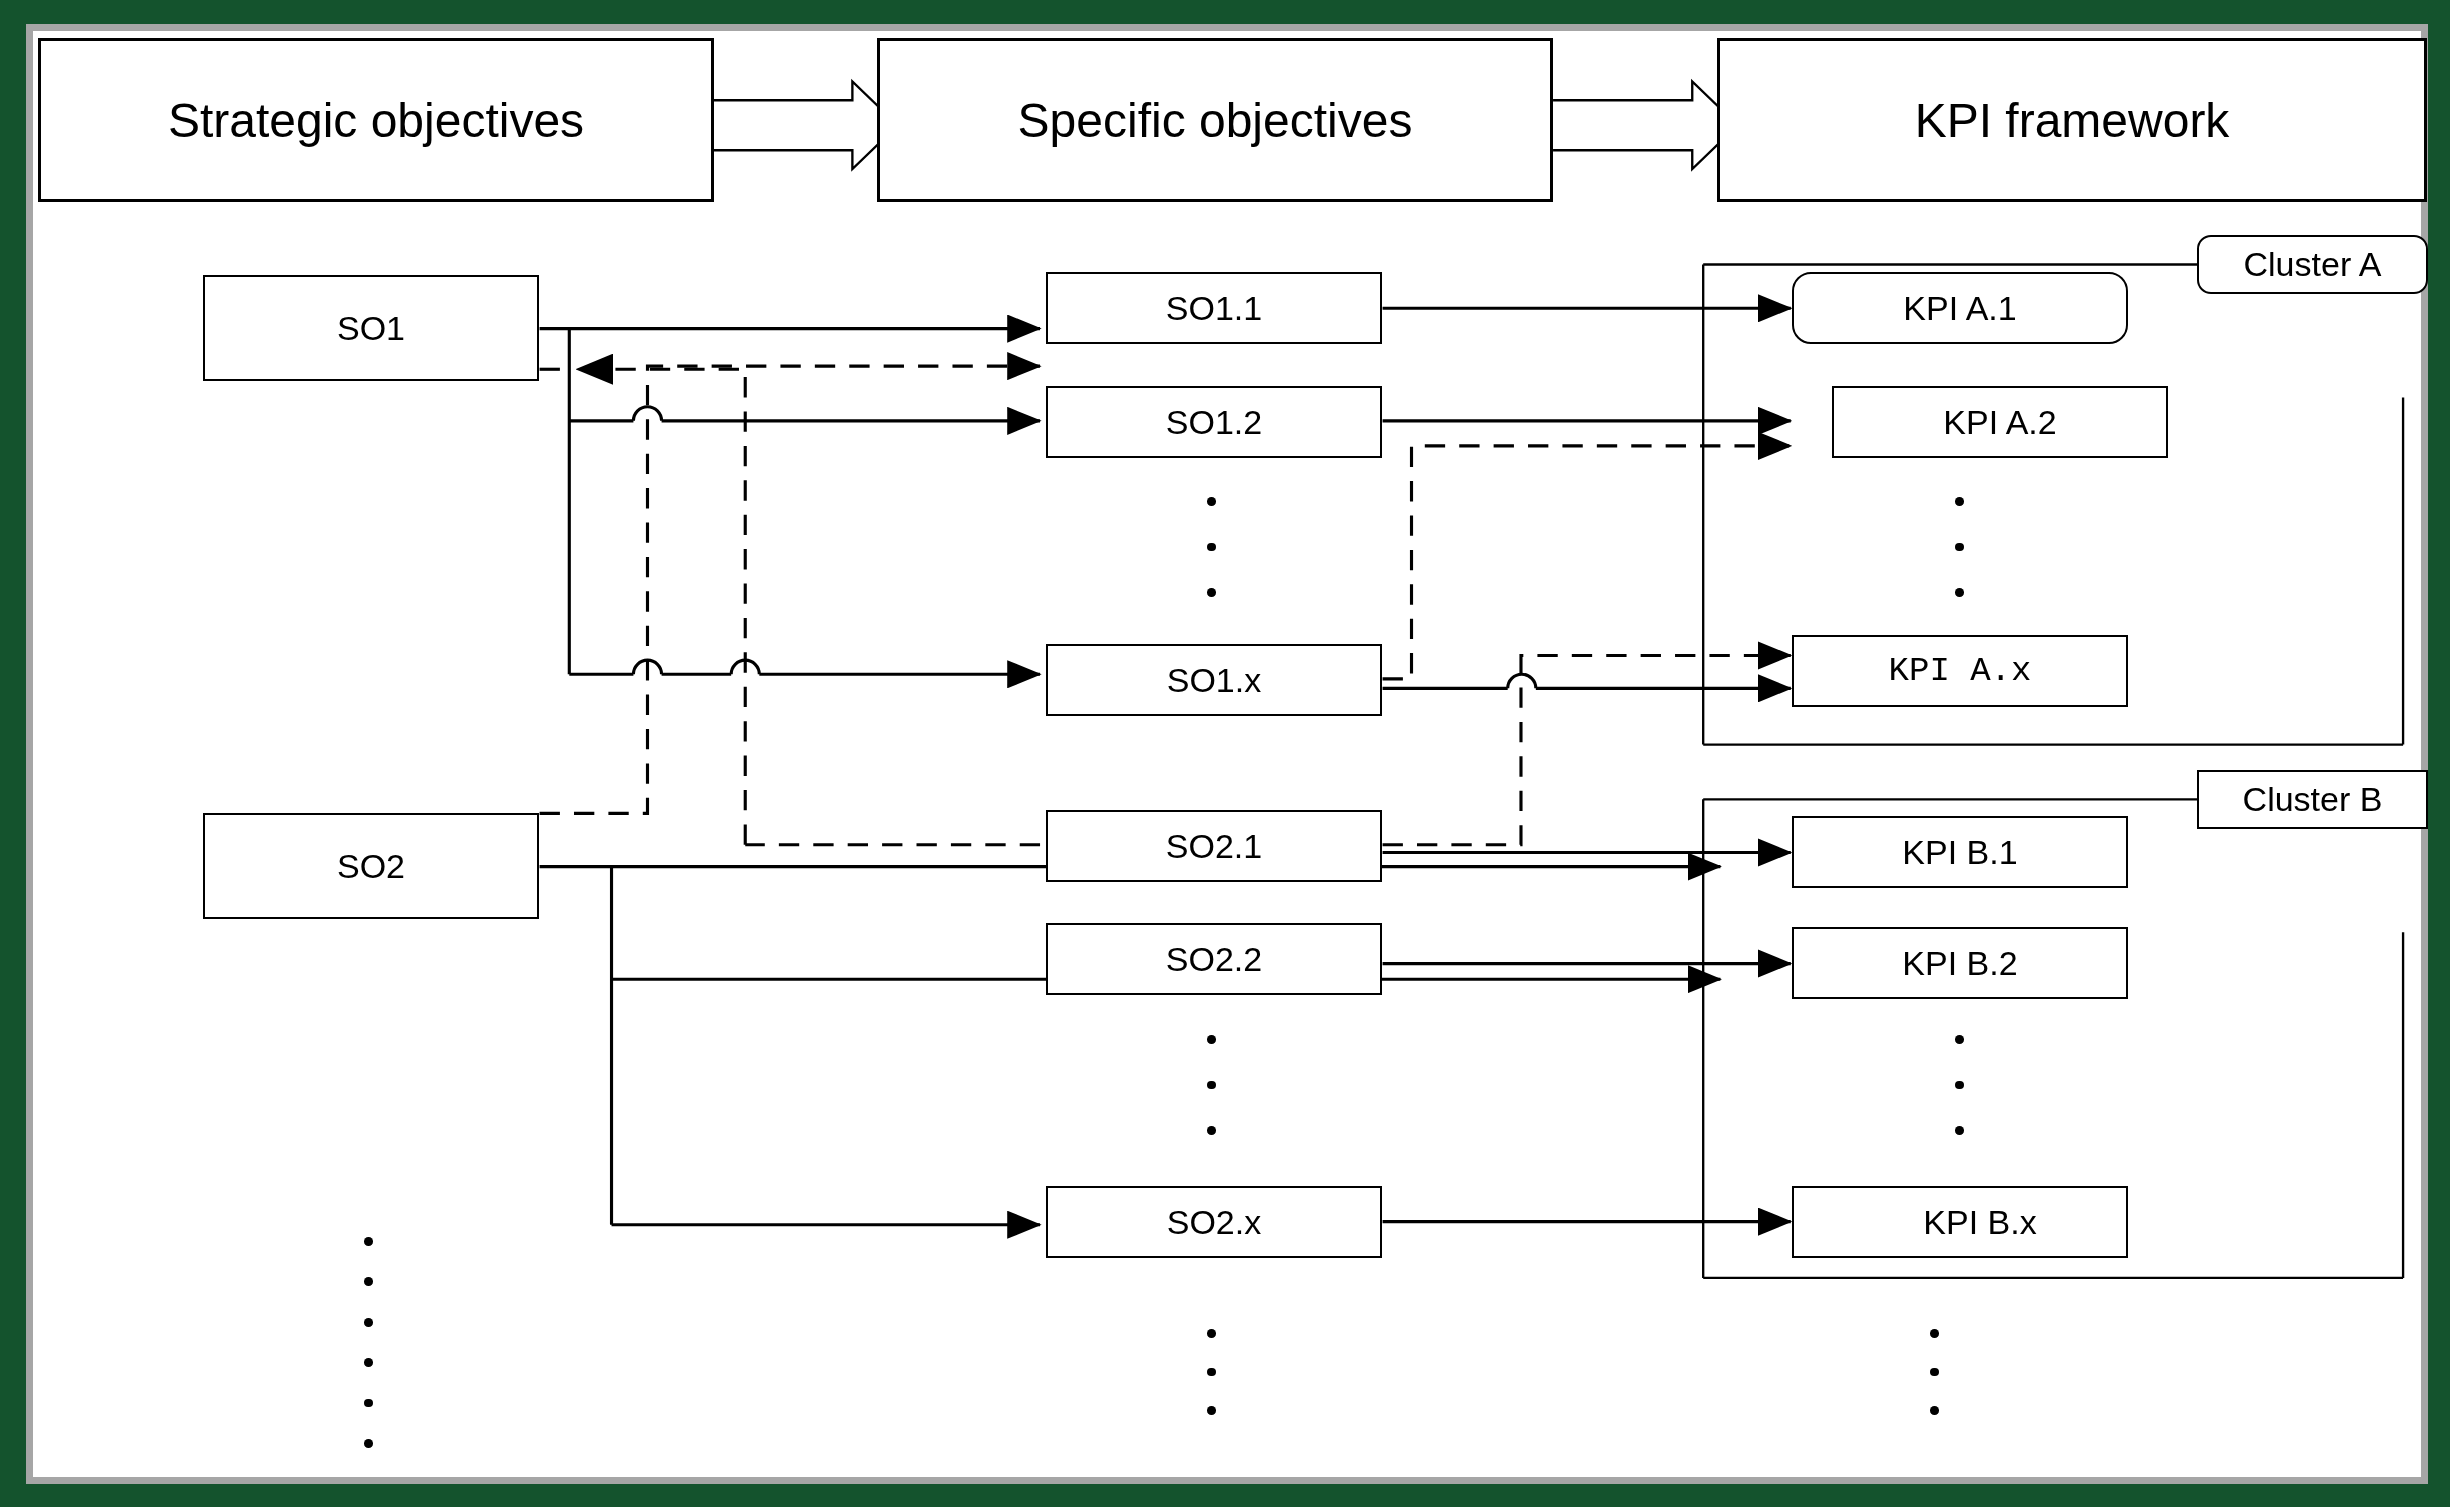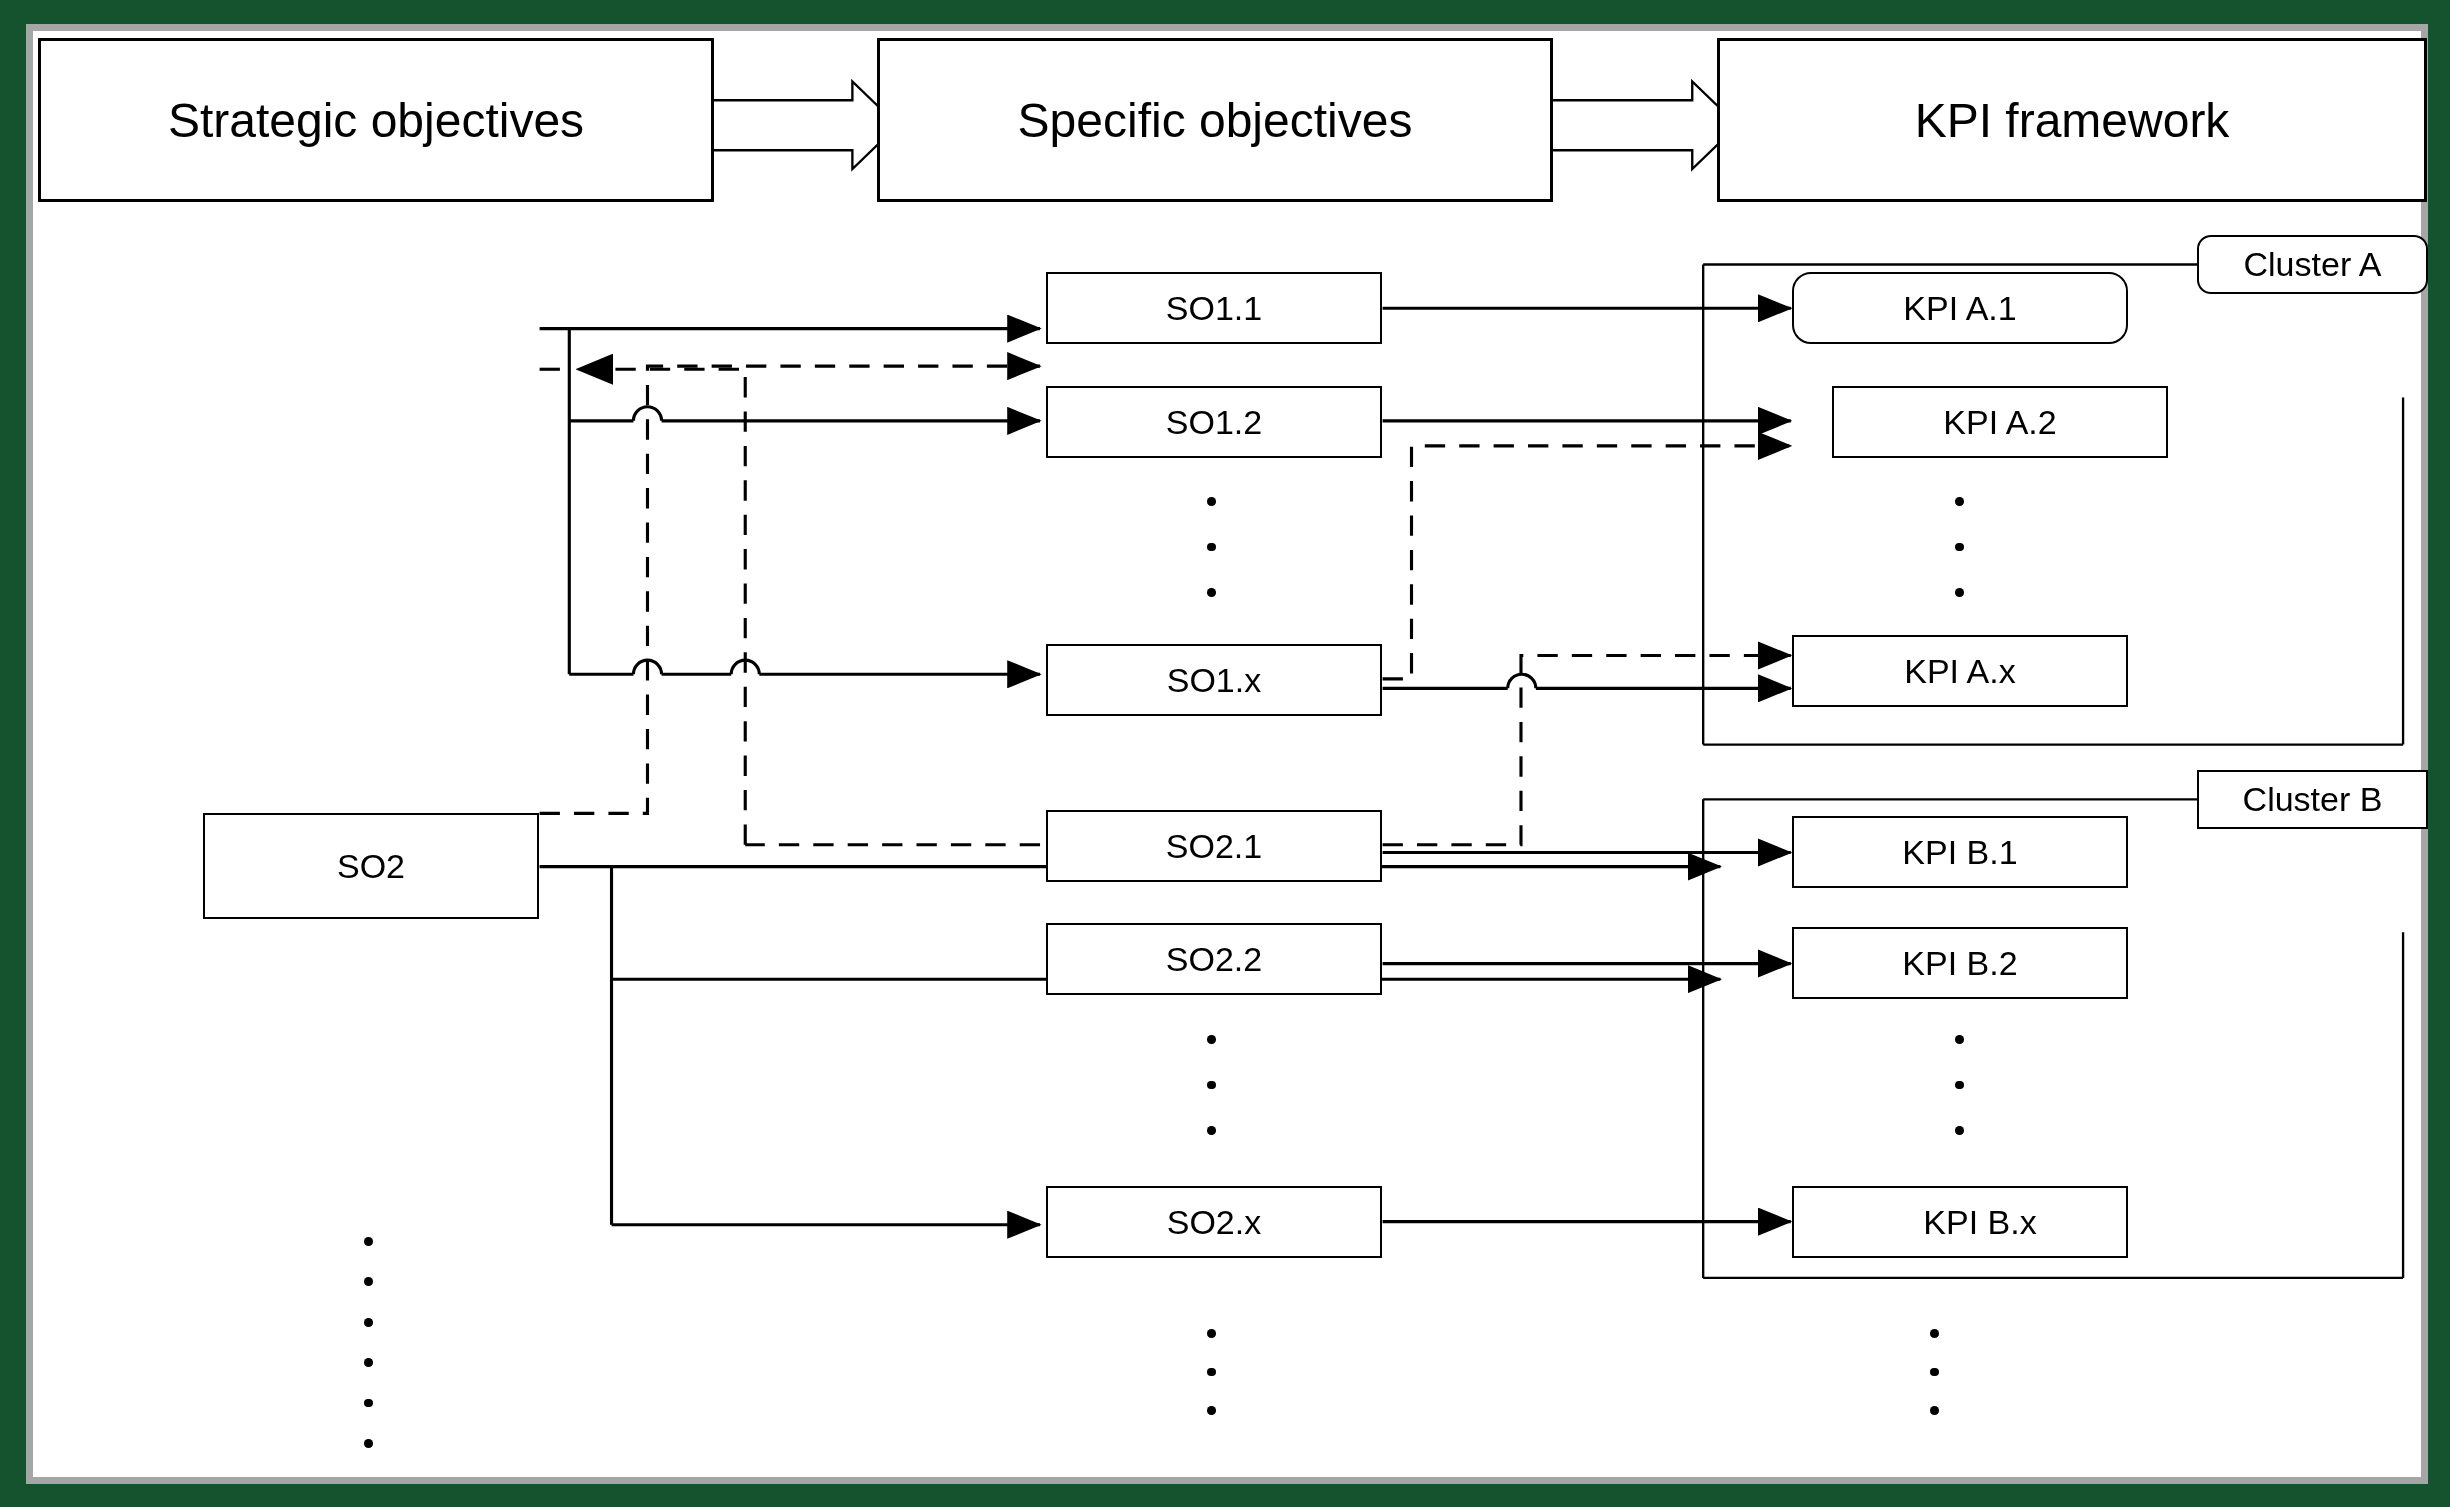--- a/index.html
+++ b/index.html
@@ -115,20 +115,23 @@
   <div class="box hdr" style="left:38px;top:38px;width:676px;height:164px;">
     <span>Strategic objectives</span>
   </div>
   <div class="box hdr" style="left:877px;top:38px;width:676px;height:164px;">
     <span>Specific objectives</span>
   </div>
   <div class="box hdr" style="left:1717px;top:38px;width:710px;height:164px;">
     <span>KPI framework</span>
   </div>
 
+  <div class="box node" style="left:203px;top:275px;width:336px;height:106px;">
+    <span>SO1</span>
+  </div>
   <div class="box node" style="left:203px;top:813px;width:336px;height:106px;">
     <span>SO2</span>
   </div>
 
   <div class="box node" style="left:1046px;top:272px;width:336px;height:72px;">
     <span>SO1.1</span>
   </div>
   <div class="box node" style="left:1046px;top:386px;width:336px;height:72px;">
     <span>SO1.2</span>
   </div>
@@ -145,21 +148,21 @@
   <div class="box node" style="left:1046px;top:1186px;width:336px;height:72px;">
     <span>SO2.x</span>
   </div>
 
   <div class="box node" style="left:1792px;top:272px;width:336px;height:72px;border-radius:19px;">
     <span>KPI A.1</span>
   </div>
   <div class="box node" style="left:1792px;top:386px;width:336px;height:72px;margin-left:40px;">
     <span>KPI A.2</span>
   </div>
-  <div class="box node" style="left:1792px;top:635px;width:336px;height:72px;">
+  <div class="box node" style="left:1792px;top:635px;width:336px;height:72px;font-family:Liberation Mono, monospace;">
     <span>KPI A.x</span>
   </div>
 
   <div class="box node" style="left:1792px;top:816px;width:336px;height:72px;">
     <span>KPI B.1</span>
   </div>
   <div class="box node" style="left:1792px;top:927px;width:336px;height:72px;">
     <span>KPI B.2</span>
   </div>
   <div class="box node" style="left:1792px;top:1186px;width:336px;height:72px;padding-left:40px;">

